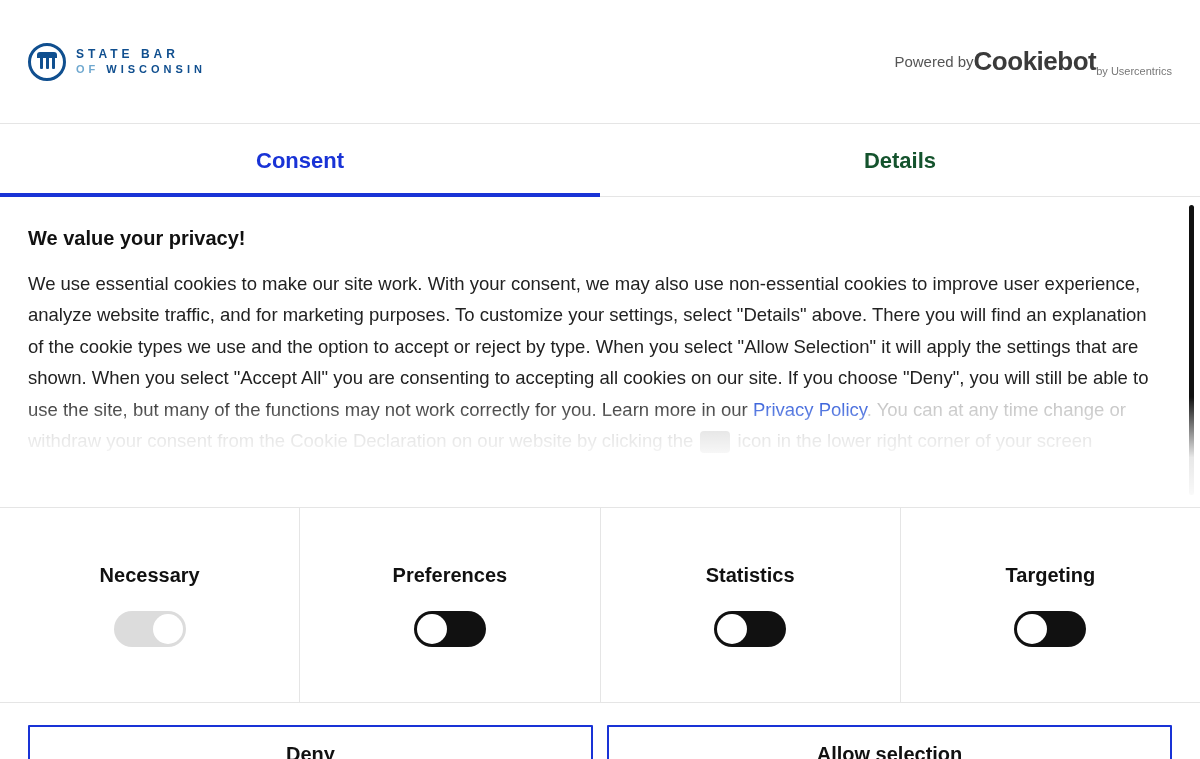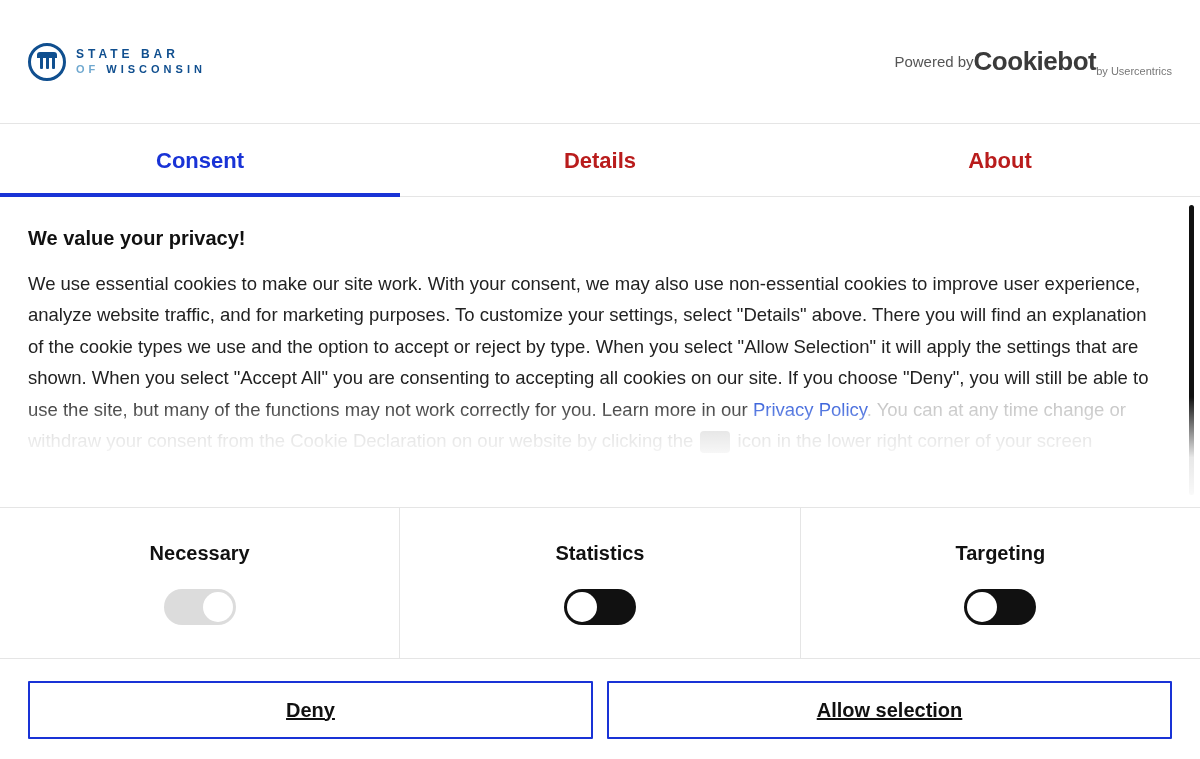--- a/index.html
+++ b/index.html
@@ -24,21 +24,21 @@
   .logo-text .line2 { font-size:11px; letter-spacing:4px; color:#104f8f; }
   .logo-text .of { color:#6fa8cf; }
   .powered { display:flex; align-items:center; gap:0; }
   .powered-text { font-size:15px; color:#555; }
   .cookiebot-wrap { display:flex; flex-direction:row; align-items:flex-end; }
   .cookiebot { font-size:26px; font-weight:700; color:#3a3a3a; letter-spacing:-0.5px; display:flex; align-items:baseline;}
   .cookiebot-sub { font-size:11px; color:#777; margin-top:-2px; }
 
   .tabs { display:flex; border-bottom:1px solid #e5e5e5; }
   .tab {
-    flex:1; text-align:center; padding:24px 0 22px 0; font-size:22px; font-weight:700; color:#b91c1c; cursor:pointer;
+    flex:1; text-align:center; padding:24px 0 22px 0; font-size:22px; font-weight:700; color:#14532d; cursor:pointer;
     position:relative;
   }
   .tab.active { color:#1933d6; }
   .tab.active::after {
     content:""; position:absolute; left:0; right:0; bottom:-1px; height:4px; background:#1933d6;
     width:33%; left:0;
   }
   
   .tabs .tab:first-child.active::after { width:100%; }
 
@@ -60,21 +60,21 @@
     background:linear-gradient(to bottom, rgba(255,255,255,0) 0%, rgba(255,255,255,0.9) 55%, #fff 100%);
     pointer-events:none;
   }
   .cookie-icon {
     display:inline-block; width:30px; height:22px; background:#cfcfcf; border-radius:4px; vertical-align:middle;
     position:relative; margin:0 2px;
   }
 
   .categories {
     display:flex; border-top:1px solid #e5e5e5; border-bottom:1px solid #e5e5e5;
-    height:152px;
+    height:196px;
   }
   .cat {
     flex:1; border-right:1px solid #e5e5e5; display:flex; flex-direction:column; align-items:center; justify-content:center; gap:24px;
   }
   .cat:last-child { border-right:none; }
   .cat-label { font-size:20px; font-weight:700; color:#111; }
   .toggle {
     width:72px; height:36px; border-radius:36px; position:relative; cursor:pointer;
   }
   .toggle .knob {
@@ -121,38 +121,43 @@
     <div class="cookiebot-wrap">
       <span class="cookiebot">Cookiebot</span>
       <span class="cookiebot-sub">by Usercentrics</span>
     </div>
   </div>
 </div>
 
 <div class="tabs">
   <div class="tab active">Consent</div>
   <div class="tab">Details</div>
-  <div class="tab">About</div>
 </div>
 
 <div class="body-area">
   <div class="body-scroll-indicator"></div>
   <div class="title">We value your privacy!</div>
   <p class="para">
     <span>We use essential cookies to make our site work. With your consent, we may also use non-essential cookies to improve user experience, analyze website traffic, and for marketing purposes. To customize your settings, select "Details" above. There you will find an explanation of the cookie types we use and the option to accept or reject by type. When you select "Allow Selection" it will apply the settings that are shown. When you select "Accept All" you are consenting to accepting all cookies on our site. If you choose "Deny", you will still be able to use the site, but many of the functions may not work correctly for you. Learn more in our </span>
     <span class="link">Privacy Policy</span><span class="faded">. You can at any time change or withdraw your consent from the </span><span class="faded">Cookie Declaration</span><span class="faded"> on our website by clicking the </span><span class="cookie-icon"></span><span class="faded"> icon in the lower right corner of your screen</span>
   </p>
   <div class="fade-mask"></div>
 </div>
 
 <div class="categories">
 
 <div class="cat">
       <div class="cat-label">Necessary</div>
       <div class="toggle off-disabled">
+        <div class="knob"></div>
+      </div>
+    </div>
+    <div class="cat">
+      <div class="cat-label">Preferences</div>
+      <div class="toggle on">
         <div class="knob"></div>
       </div>
     </div>
     <div class="cat">
       <div class="cat-label">Statistics</div>
       <div class="toggle on">
         <div class="knob"></div>
       </div>
     </div>
     <div class="cat">

